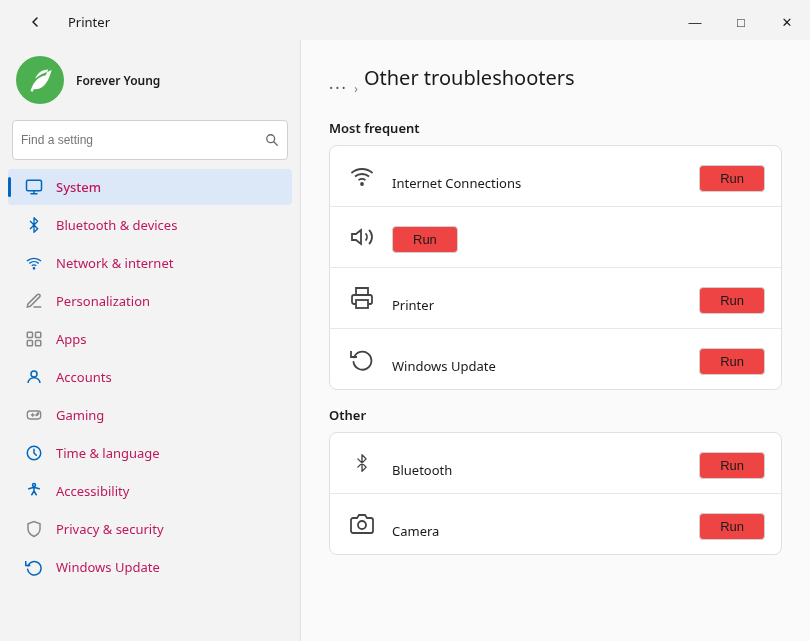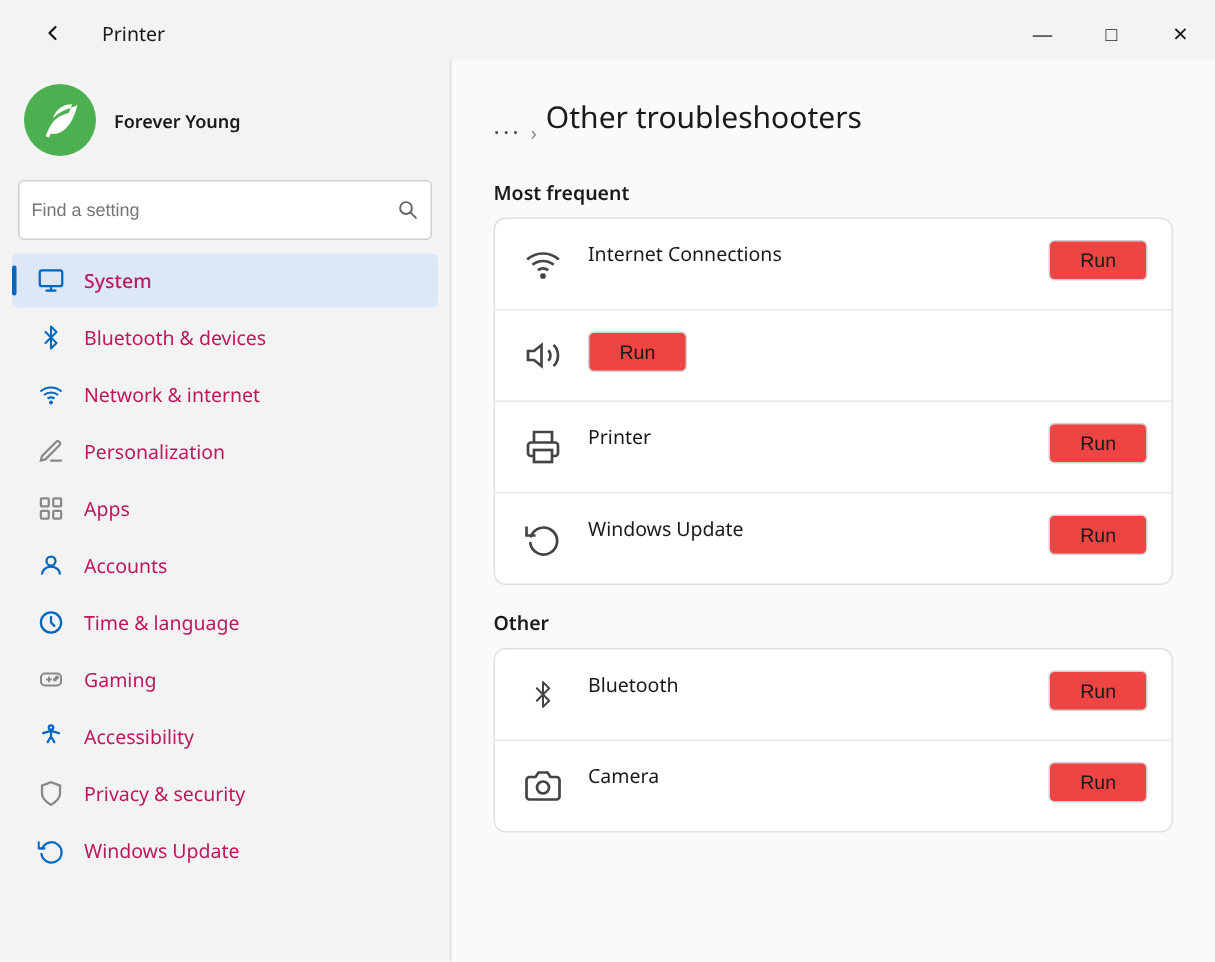--- a/index.html
+++ b/index.html
@@ -175,21 +175,21 @@
 
     .card {
       background: white;
       border: 1px solid #e0e0e0;
       border-radius: 8px;
       margin-bottom: 4px;
       overflow: hidden;
     }
     .troubleshooter-row {
       display: flex;
-      align-items: flex-start;
+      align-items: flex-end;
       padding: 14px 16px;
       border-bottom: 1px solid #e8e8e8;
       gap: 14px;
     }
     .troubleshooter-row:last-child { border-bottom: none; }
     .ts-icon {
       width: 32px;
       height: 32px;
       display: flex;
       align-items: center;
@@ -319,43 +319,43 @@
         <svg width="18" height="18" viewBox="0 0 24 24" fill="none" stroke="#0067c0" stroke-width="2">
             <circle cx="12" cy="8" r="4"></circle>
             <path d="M4 20c0-4 3.6-7 8-7s8 3 8 7"></path>
           </svg>
       </span>
       <span>Accounts</span>
     </div>
 
     <div class="nav-item">
       <span class="nav-icon">
-        <svg width="18" height="18" viewBox="0 0 24 24" fill="none" stroke="#0067c0" stroke-width="2">
-            <circle cx="12" cy="12" r="9"></circle>
-            <path d="M12 7v5l3 3" stroke-linecap="round"></path>
-          </svg>
-      </span>
-      <span>Time &amp; language</span>
-    </div>
-
-    <div class="nav-item">
-      <span class="nav-icon">
         <svg width="20" height="16" viewBox="0 0 24 24" fill="none" stroke="#888" stroke-width="2">
             <rect x="2" y="6" width="20" height="12" rx="4"></rect>
             <path d="M8 12h4M10 10v4" stroke-linecap="round"></path>
             <circle cx="16" cy="12" r="1" fill="#888"></circle>
             <circle cx="18" cy="10" r="1" fill="#888"></circle>
           </svg>
       </span>
       <span>Gaming</span>
     </div>
 
     <div class="nav-item">
       <span class="nav-icon">
         <svg width="18" height="18" viewBox="0 0 24 24" fill="none" stroke="#0067c0" stroke-width="2">
+            <circle cx="12" cy="12" r="9"></circle>
+            <path d="M12 7v5l3 3" stroke-linecap="round"></path>
+          </svg>
+      </span>
+      <span>Time &amp; language</span>
+    </div>
+
+    <div class="nav-item">
+      <span class="nav-icon">
+        <svg width="18" height="18" viewBox="0 0 24 24" fill="none" stroke="#0067c0" stroke-width="2">
             <circle cx="12" cy="4" r="2"></circle>
             <path d="M12 6v6l-3 5M12 12l3 5M5 9l7-2 7 2" stroke-linecap="round" stroke-linejoin="round"></path>
           </svg>
       </span>
       <span>Accessibility</span>
     </div>
 
     <div class="nav-item">
       <span class="nav-icon">
         <svg width="18" height="18" viewBox="0 0 24 24" fill="none" stroke="#888" stroke-width="2">

